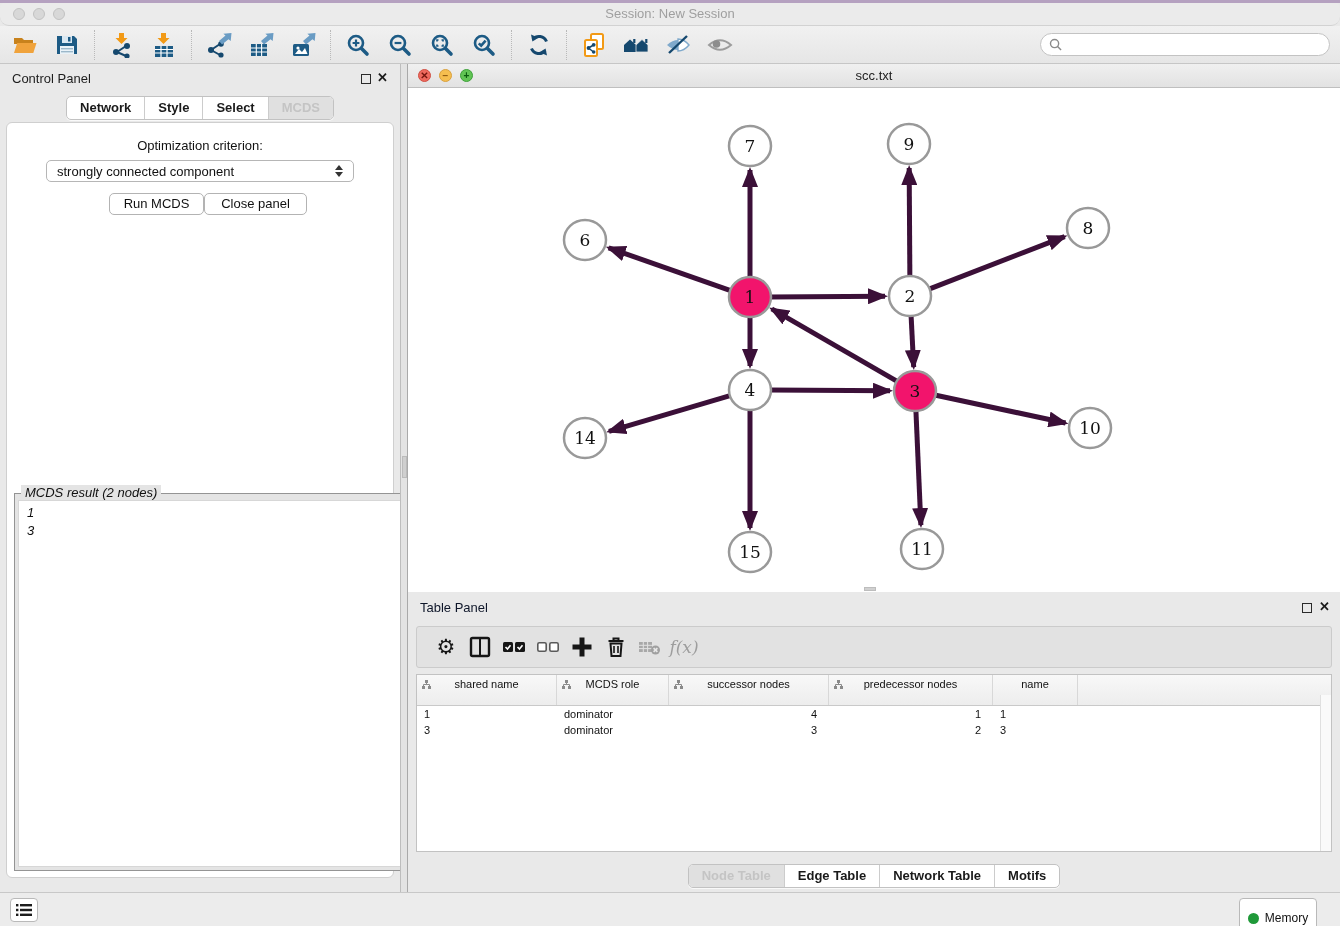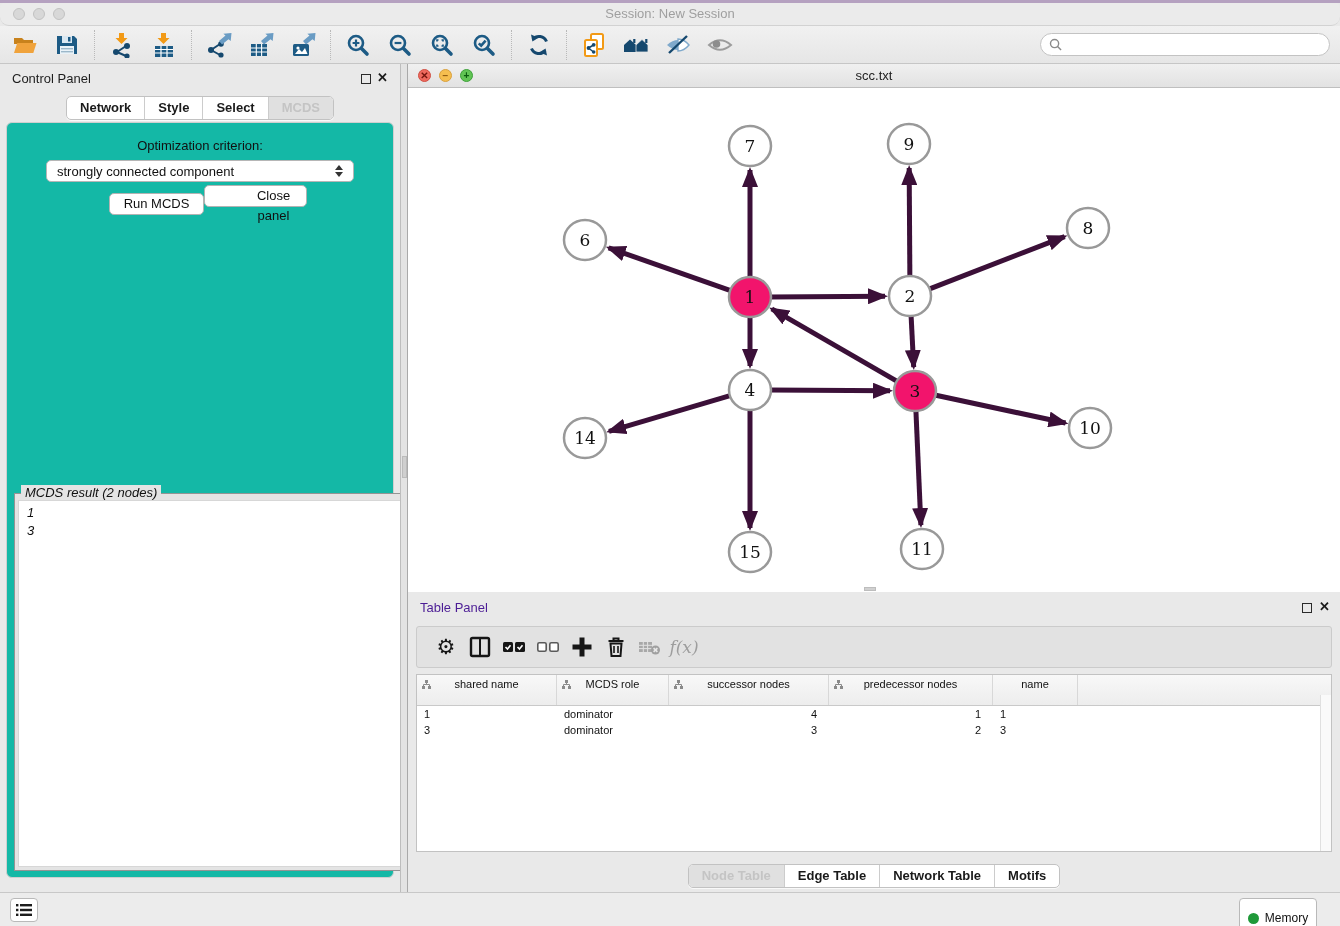--- a/index.html
+++ b/index.html
@@ -28,21 +28,21 @@
   .control-panel { position:absolute; left:0; top:0; width:400px; height:828px; background:#e9e9e9; }
   .cp-header { position:absolute; left:0; top:4px; width:100%; height:22px; }
   .cp-header .cp-title { position:absolute; left:12px; top:3px; font-size:13px; color:#1d1d1d; }
   .float-ic { position:absolute; top:6px; width:10px; height:10px; border:1.6px solid #2a2a2a; background:transparent; }
   .close-ic { position:absolute; top:2px; font-size:13px; font-weight:bold; color:#1a1a1a; }
   .seg { position:absolute; display:inline-flex; border:1px solid #c2c2c2; border-radius:5px; overflow:hidden; background:#fff; box-shadow:0 1px 0 rgba(255,255,255,.7); }
   .seg-tab { padding:3px 13px; font-size:13px; font-weight:600; color:#1a1a1a; border-left:1px solid #cccccc; line-height:16px; white-space:nowrap; }
   .seg-tab:first-child { border-left:none; }
   .seg-tab.selected { background:#e0e0e0; color:#c4c4c4; }
   .cp-tabs-wrap { position:absolute; left:0; top:32px; width:100%; text-align:center; height:24px;}
-  .cp-inner { position:absolute; left:6px; top:58px; width:388px; height:756px; background:#14b8a6; border:1px solid #cfcfcf; border-radius:6px; }
+  .cp-inner { position:absolute; left:6px; top:58px; width:388px; height:756px; background:#ffffff; border:1px solid #cfcfcf; border-radius:6px; }
   .opt-label { position:absolute; left:0; width:100%; top:15px; text-align:center; font-size:13px; color:#111; }
   .dropdown { position:absolute; left:39px; top:37px; width:308px; height:22px; background:#fff; border:1px solid #b6b6b6; border-radius:5px; font-size:13px; color:#111; display:flex; align-items:center; padding:0 10px; }
   .dd-text { flex:1; }
   .dd-chev { display:flex; flex-direction:column; gap:2px; align-items:center; }
   .dd-chev i { width:0; height:0; border-left:4px solid transparent; border-right:4px solid transparent; display:block; }
   .dd-chev .up { border-bottom:5px solid #333; }
   .dd-chev .dn { border-top:5px solid #333; }
   .btn { position:absolute; height:22px; background:#fff; border:1px solid #b3b3b3; border-radius:5px; font-size:13px; color:#111; text-align:center; line-height:20px; }
   .result-group { position:absolute; left:7px; top:370px; width:448px; height:378px; border:1px solid #949494; background:#e4e4e4;font-style:italic; }
   .result-title { position:absolute; left:6px; top:-9px; background:#e4e4e4; padding:0 4px; font-size:13px; color:#111; }
@@ -62,21 +62,21 @@
   .tdot.red { background:#ee6a5e; border:1px solid #d04f43; color:#73160e; }
   .tdot.yel { background:#f5be4f; border:1px solid #d9a13e; color:#8f5a10; }
   .tdot.grn { background:#61c454; border:1px solid #3ea13a; color:#0b5c0f; }
   .canvas { position:absolute; left:0; top:24px; width:932px; height:504px; background:#fff; }
   .canvas svg { display:block; }
   .resize-grip { position:absolute; left:456px; bottom:1px; width:12px; height:4px; background:#d0d0d0; border:1px solid #bdbdbd; }
 
   
   .table-panel { position:absolute; left:0; top:528px; width:932px; height:300px; background:#e9e9e9; }
   .tp-header { position:absolute; left:0; top:6px; width:100%; height:20px; }
-  .tp-title { position:absolute; left:12px; top:2px; font-size:13px; color:#4c1d95;text-align:center; }
+  .tp-title { position:absolute; left:12px; top:2px; font-size:13px; color:#0f172a;text-align:center; }
   .tp-toolbar { position:absolute; left:8px; top:34px; width:916px; height:42px; background:#e2e2e2; border:1px solid #cbcbcb; border-radius:3px; display:flex; align-items:center; padding-left:12px; }
   .tt-ic { width:34px; height:30px; display:flex; align-items:center; justify-content:center; }
   .gear-glyph { font-family:"DejaVu Sans", sans-serif; font-size:21px; color:#161616; line-height:1; }
   .fx-glyph { font-family:"DejaVu Serif", serif; font-style:italic; font-size:17px; color:#9d9d9d; }
   .tbl { position:absolute; left:8px; top:82px; width:916px; height:178px; background:#fff; border:1px solid #c2c2c2; }
   .thead { display:flex; height:31px; background:linear-gradient(#f8f8f8,#ededed); border-bottom:1px solid #c9c9c9; }
   .th { position:relative; height:100%; border-right:1px solid #d8d8d8; font-size:11px; color:#111; }
   .th .th-label { position:absolute; left:0; right:0; top:3px; text-align:center; }
   .th .sort-ic { position:absolute; left:5px; top:4px; }
   .t-row { display:flex; height:16px; }
@@ -265,21 +265,21 @@
     <div class="cp-inner">
       <div class="opt-label">Optimization criterion:</div>
       <div class="dropdown">
         <span class="dd-text">strongly connected component</span>
         <span class="dd-chev">
             <i class="up"></i>
             <i class="dn"></i>
           </span>
       </div>
       <div class="btn" style="left:88px; top:70px; width:95px;margin-left:14px;">Run MCDS</div>
-      <div class="btn" style="left:197px; top:62px; width:103px;padding-left:36px;">Close panel</div>
+      <div class="btn" style="left:197px; top:70px; width:103px;">Close panel</div>
       <div class="result-group">
         <span class="result-title">MCDS result (2 nodes)</span>
         <div class="result-box">
           <div id="result-lines" style="padding-top:3px">
               <div class="result-line">1</div>
               <div class="result-line">3</div>
             </div>
           <div class="result-scroll"></div>
         </div>
       </div>

